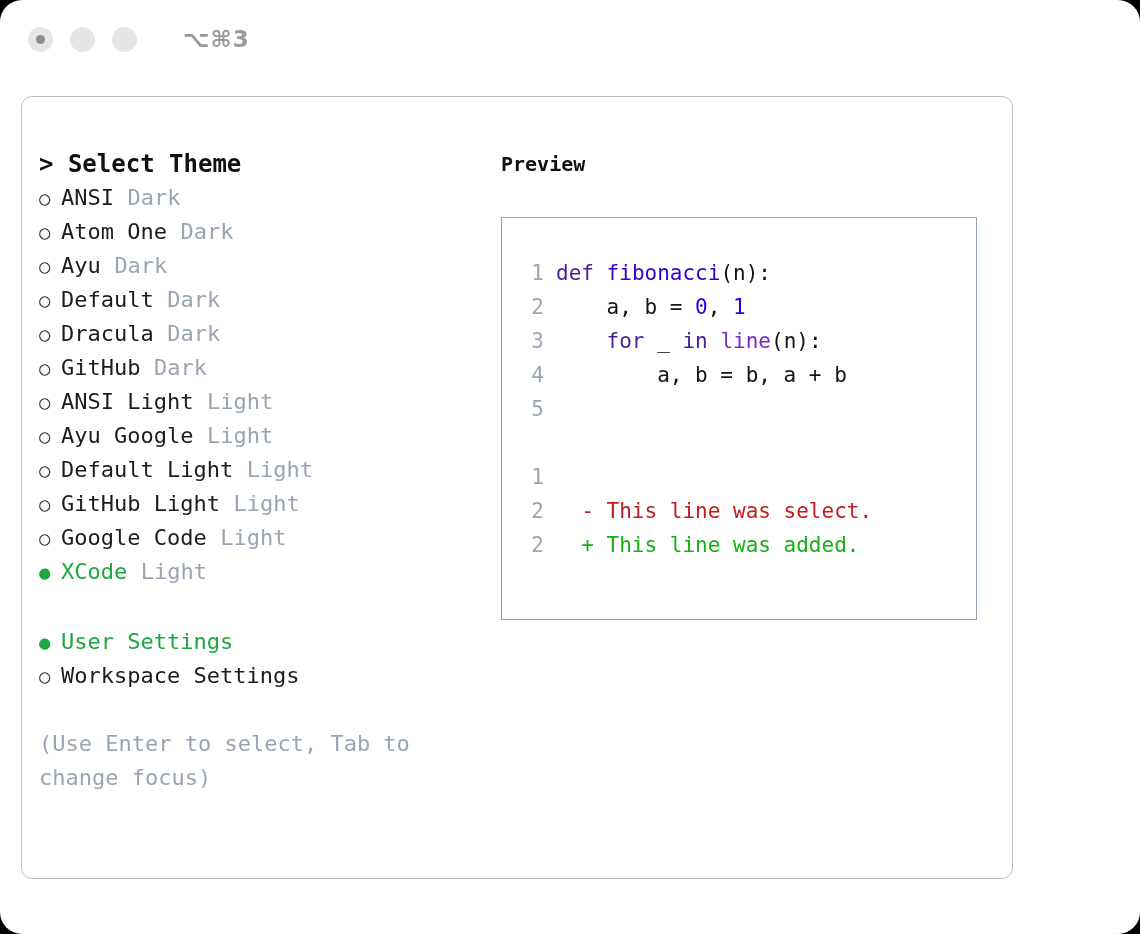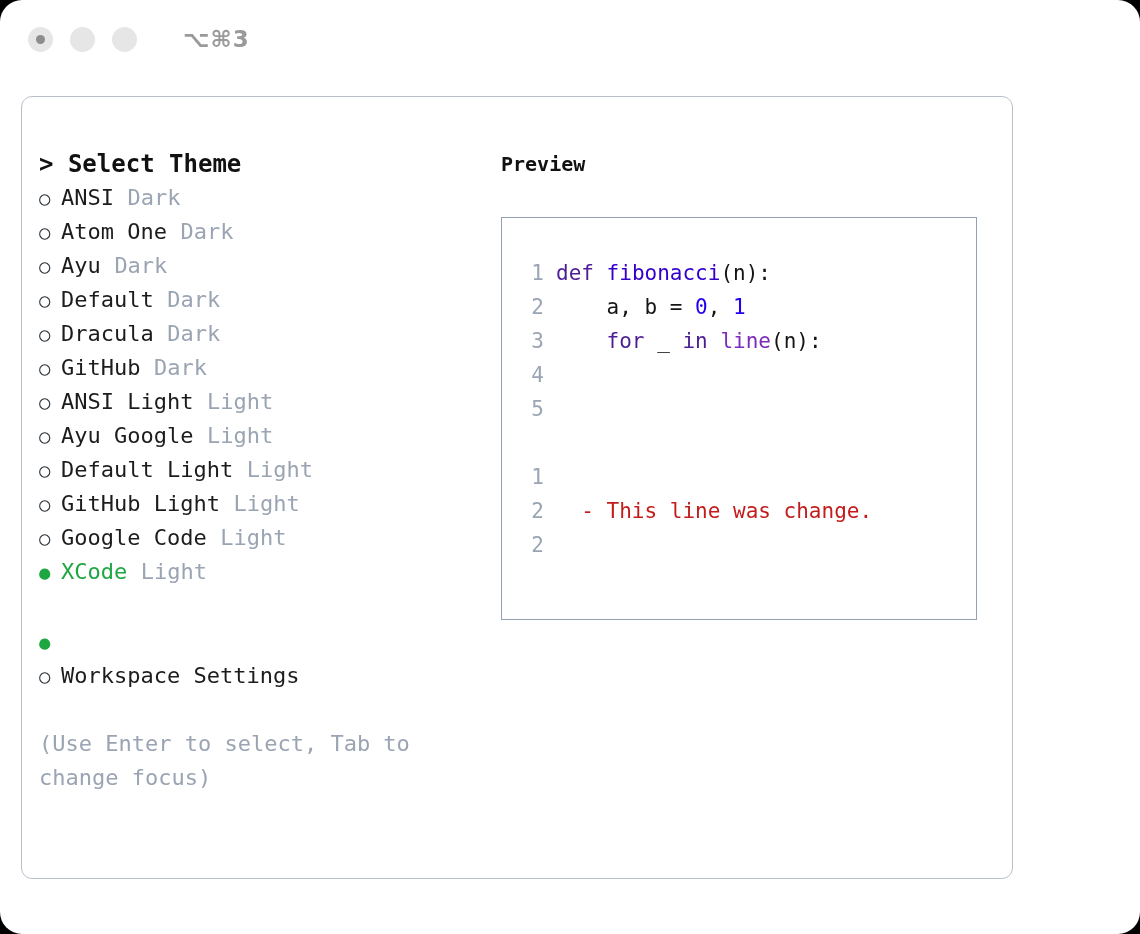--- a/index.html
+++ b/index.html
@@ -212,42 +212,42 @@
             <div class="row"><span class="marker">○</span><span class="row-name">ANSI Light</span><span class="row-tag">Light</span></div>
             <div class="row"><span class="marker">○</span><span class="row-name">Ayu Google</span><span class="row-tag">Light</span></div>
             <div class="row"><span class="marker">○</span><span class="row-name">Default Light</span><span class="row-tag">Light</span></div>
             <div class="row"><span class="marker">○</span><span class="row-name">GitHub Light</span><span class="row-tag">Light</span></div>
             <div class="row"><span class="marker">○</span><span class="row-name">Google Code</span><span class="row-tag">Light</span></div>
             <div class="row selected"><span class="marker sel">●</span><span class="row-name">XCode</span><span class="row-tag">Light</span></div>
           </div>
 
         <div class="apply-block">
           <div id="apply-list">
-              <div class="row selected"><span class="marker sel">●</span></div>
+              <div class="row selected"><span class="marker sel">●</span><span class="row-name">User Settings</span></div>
               <div class="row"><span class="marker">○</span><span class="row-name">Workspace Settings</span></div>
             </div>
         </div>
 
         <div class="hint">(Use Enter to select, Tab to change focus)</div>
       </div>
 
       <div class="right-col">
         <div class="preview-label">Preview</div>
         <div class="preview-box">
           <div id="code-block">
               <div class="code-line"><span class="lno">1</span><span class="code-text"><span class="kw">def</span><span> </span><span class="fn">fibonacci</span><span>(n):</span></span></div>
               <div class="code-line"><span class="lno">2</span><span class="code-text"><span>    a, b = </span><span class="num">0</span><span>, </span><span class="num">1</span></span></div>
               <div class="code-line"><span class="lno">3</span><span class="code-text"><span>    </span><span class="kw">for</span><span> _ </span><span class="kw">in</span><span> </span><span class="call">line</span><span>(n):</span></span></div>
-              <div class="code-line"><span class="lno">4</span></div>
+              <div class="code-line"><span class="lno">4</span><span class="code-text"><span>        a, b = b, a + b</span></span></div>
               <div class="code-line"><span class="lno">5</span></div>
             </div>
           <div class="spacer-line"></div>
           <div id="diff-block">
               <div class="code-line"><span class="lno">1</span></div>
-              <div class="code-line"><span class="lno">2</span><span class="del">  - This line was change.</span></div>
-              <div class="code-line"><span class="lno">2</span></div>
+              <div class="code-line"><span class="lno">2</span><span class="del">  - This line was select.</span></div>
+              <div class="code-line"><span class="lno">2</span><span class="add">  + This line was added.</span></div>
             </div>
         </div>
       </div>
 
     </div>
   </div>
 </div>
 
 </body></html>

